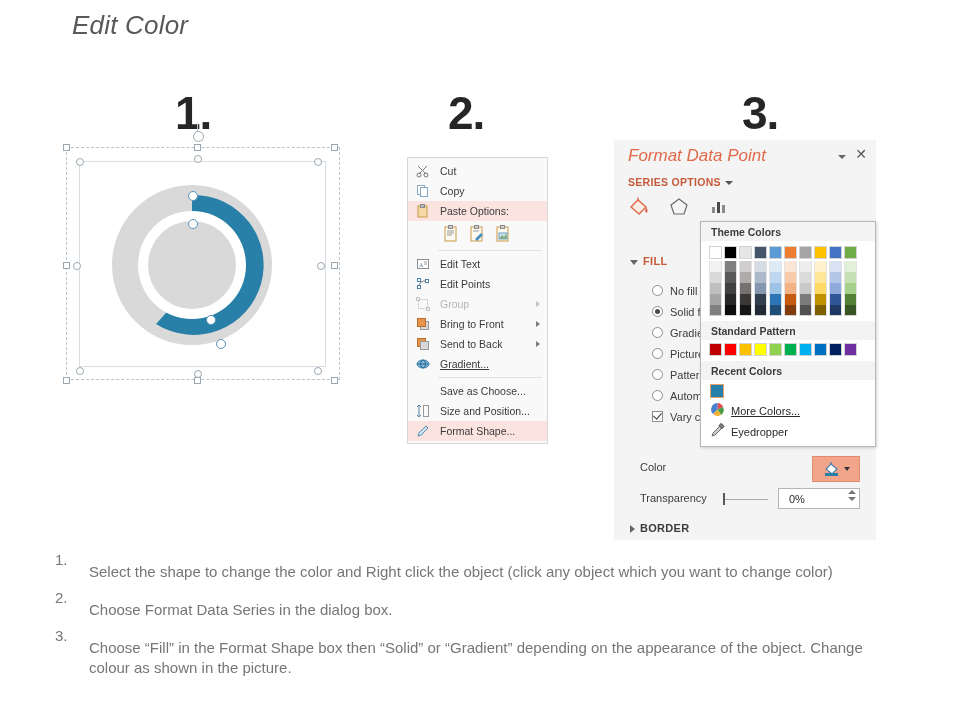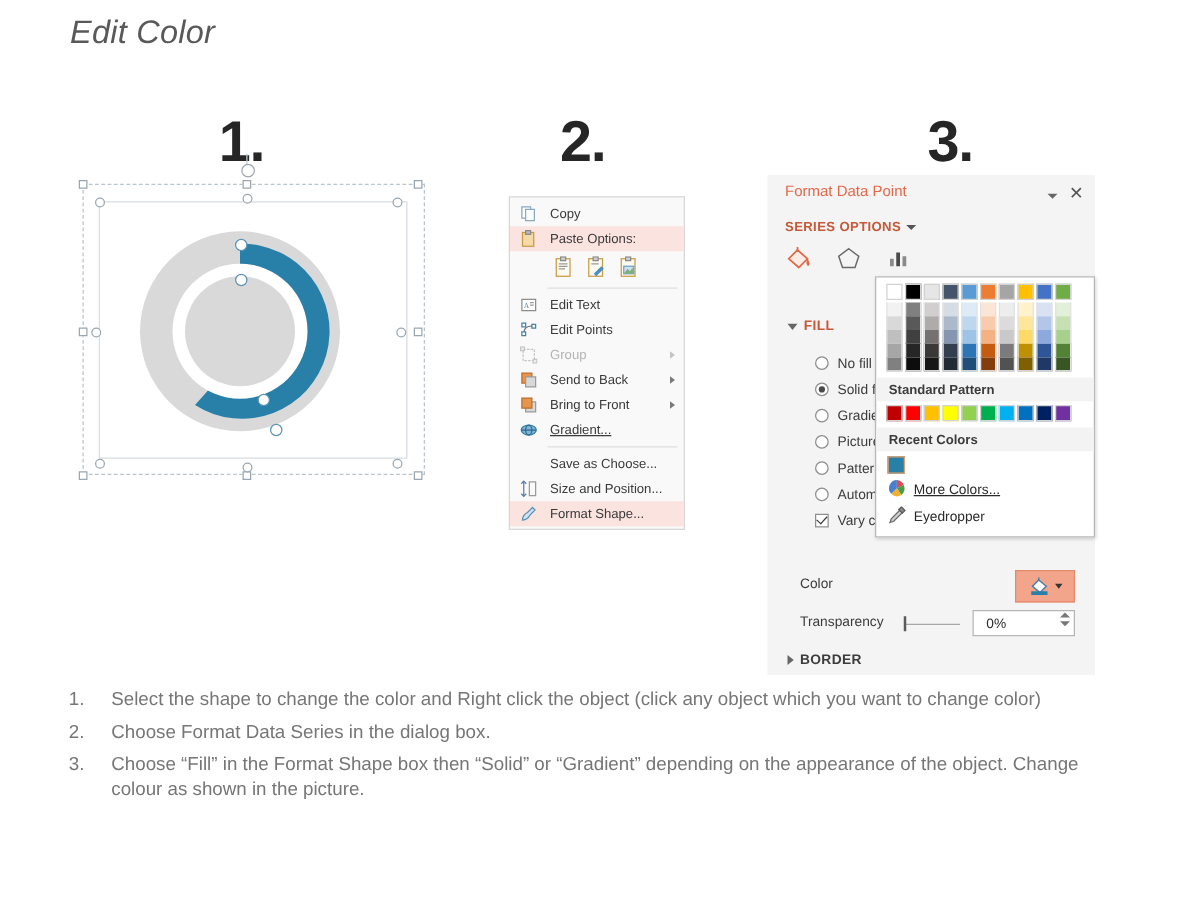--- a/index.html
+++ b/index.html
@@ -9,21 +9,21 @@
   body {
     width: 960px; height: 720px;
     position: relative;
     font-family: "Liberation Sans", sans-serif;
     overflow: hidden;
   }
 
   
   .page-title {
     position: absolute;
-    left: 56px; top: 10px;
+    left: 72px; top: 10px;
     font-size: 26px;
     font-style: italic;
     color: #595959;
     letter-spacing: 0.2px;
   }
 
   
   .step-num {
     position: absolute;
     font-size: 46px;
@@ -163,22 +163,23 @@
   
   #panel-format {
     position: absolute;
     left: 614px; top: 140px;
     width: 262px; height: 400px;
     background: #f4f4f4;
   }
   .fmt-title {
     position: absolute;
     left: 14px; top: 6px;
-    font-size: 12px;
+    font-size: 17px;
     color: #e0694a;
+    font-style: italic;
   }
   .fmt-dd-caret {
     position: absolute;
     right: 30px; top: 15px;
     width: 0; height: 0;
     border-top: 4px solid #666;
     border-left: 4px solid transparent;
     border-right: 4px solid transparent;
     cursor: pointer;
   }
@@ -415,21 +416,21 @@
     width: 830px;
   }
   .ins-item {
     display: flex;
     margin-bottom: 6px;
     font-size: 15px;
     color: #767676;
     line-height: 1.33;
   }
   .ins-num { width: 34px; flex: none; }
-  .ins-txt { flex: 1; }
+  .ins-txt { flex: 1; margin-top: 12px; }
 </style>
 </head>
 <body>
 
 <div class="page-title">Edit Color</div>
 
 <div class="step-num" id="step-num-1">1.</div>
 <div class="step-num" id="step-num-2">2.</div>
 <div class="step-num" id="step-num-3">3.</div>
 
@@ -470,20 +471,31 @@
 
     <div class="arc-hnd" style="left:88px; top:24px;"></div>
     <div class="arc-hnd" style="left:88px; top:52px;"></div>
     <div class="arc-hnd" style="left:106px;top:148px;"></div>
     <div class="arc-hnd" style="left:116px;top:172px;"></div>
   </div>
 </div>
 
 <div id="panel-context-menu">
 
+  <div class="cm-item">
+    <span class="cm-ico">
+      <svg width="14" height="14" viewBox="0 0 14 14">
+        <circle cx="3" cy="11" r="2" fill="none" stroke="#7a7a7a" stroke-width="1"></circle>
+        <circle cx="10" cy="11" r="2" fill="none" stroke="#7a7a7a" stroke-width="1"></circle>
+        <line x1="3" y1="10" x2="11" y2="2" stroke="#7a7a7a" stroke-width="1"></line>
+        <line x1="10" y1="10" x2="2" y2="2" stroke="#7a7a7a" stroke-width="1"></line>
+      </svg>
+    </span>
+    <span>Cut</span>
+  </div>
 
   <div class="cm-item">
     <span class="cm-ico">
       <svg width="14" height="14" viewBox="0 0 14 14">
         <rect x="1.5" y="1.5" width="7" height="9" fill="#fff" stroke="#8aa8bf" stroke-width="1"></rect>
         <rect x="4.5" y="3.5" width="7" height="9" fill="#fff" stroke="#8aa8bf" stroke-width="1"></rect>
       </svg>
     </span>
     <span>Copy</span>
   </div>
@@ -560,36 +572,36 @@
         <rect x="10.5" y="10.5" width="3" height="3" fill="#eee" stroke="#c4c4c4" stroke-width="1"></rect>
       </svg>
     </span>
     <span>Group</span>
     <span class="submenu-arrow"></span>
   </div>
 
   <div class="cm-item">
     <span class="cm-ico">
       <svg width="14" height="14" viewBox="0 0 14 14">
+        <rect x="4.5" y="4.5" width="8" height="8" fill="#d8d8d8" stroke="#9a9a9a" stroke-width="1"></rect>
+        <rect x="1.5" y="1.5" width="8" height="8" fill="#e8944a" stroke="#b86f2e" stroke-width="1"></rect>
+      </svg>
+    </span>
+    <span>Bring to Front</span>
+    <span class="submenu-arrow"></span>
+  </div>
+
+  <div class="cm-item">
+    <span class="cm-ico">
+      <svg width="14" height="14" viewBox="0 0 14 14">
         <rect x="1.5" y="1.5" width="8" height="8" fill="#e8944a" stroke="#b86f2e" stroke-width="1"></rect>
         <rect x="4.5" y="4.5" width="8" height="8" fill="#d8d8d8" stroke="#9a9a9a" stroke-width="1"></rect>
       </svg>
     </span>
     <span>Send to Back</span>
-    <span class="submenu-arrow"></span>
-  </div>
-
-  <div class="cm-item">
-    <span class="cm-ico">
-      <svg width="14" height="14" viewBox="0 0 14 14">
-        <rect x="4.5" y="4.5" width="8" height="8" fill="#d8d8d8" stroke="#9a9a9a" stroke-width="1"></rect>
-        <rect x="1.5" y="1.5" width="8" height="8" fill="#e8944a" stroke="#b86f2e" stroke-width="1"></rect>
-      </svg>
-    </span>
-    <span>Bring to Front</span>
     <span class="submenu-arrow"></span>
   </div>
 
   <div class="cm-item">
     <span class="cm-ico">
       <svg width="14" height="14" viewBox="0 0 14 14">
         <ellipse cx="7" cy="7" rx="6" ry="4" fill="#7fb6d8" stroke="#3d7fa8" stroke-width="1"></ellipse>
         <line x1="1" y1="7" x2="13" y2="7" stroke="#2c6a8f" stroke-width="1"></line>
         <ellipse cx="7" cy="7" rx="2.5" ry="4" fill="none" stroke="#2c6a8f" stroke-width="1"></ellipse>
       </svg>
@@ -715,20 +727,21 @@
       <i class="dn"></i>
     </span>
   </div>
 
   <div class="border-header">
     <span class="tri-right"></span><span>BORDER</span>
   </div>
 </div>
 
 <div id="color-popup">
+  <div class="pop-head">Theme Colors</div>
   <div class="sw-grid">
     <div class="theme-cols" id="theme-cols">
         <div class="sw-col">
           <div class="sw" style="background: rgb(255, 255, 255); margin-bottom: 2px;"></div>
           <div class="sw-var" style="background: rgb(242, 242, 242);"></div>
           <div class="sw-var" style="background: rgb(217, 217, 217);"></div>
           <div class="sw-var" style="background: rgb(191, 191, 191);"></div>
           <div class="sw-var" style="background: rgb(166, 166, 166);"></div>
           <div class="sw-var last" style="background: rgb(128, 128, 128);"></div>
         </div>

